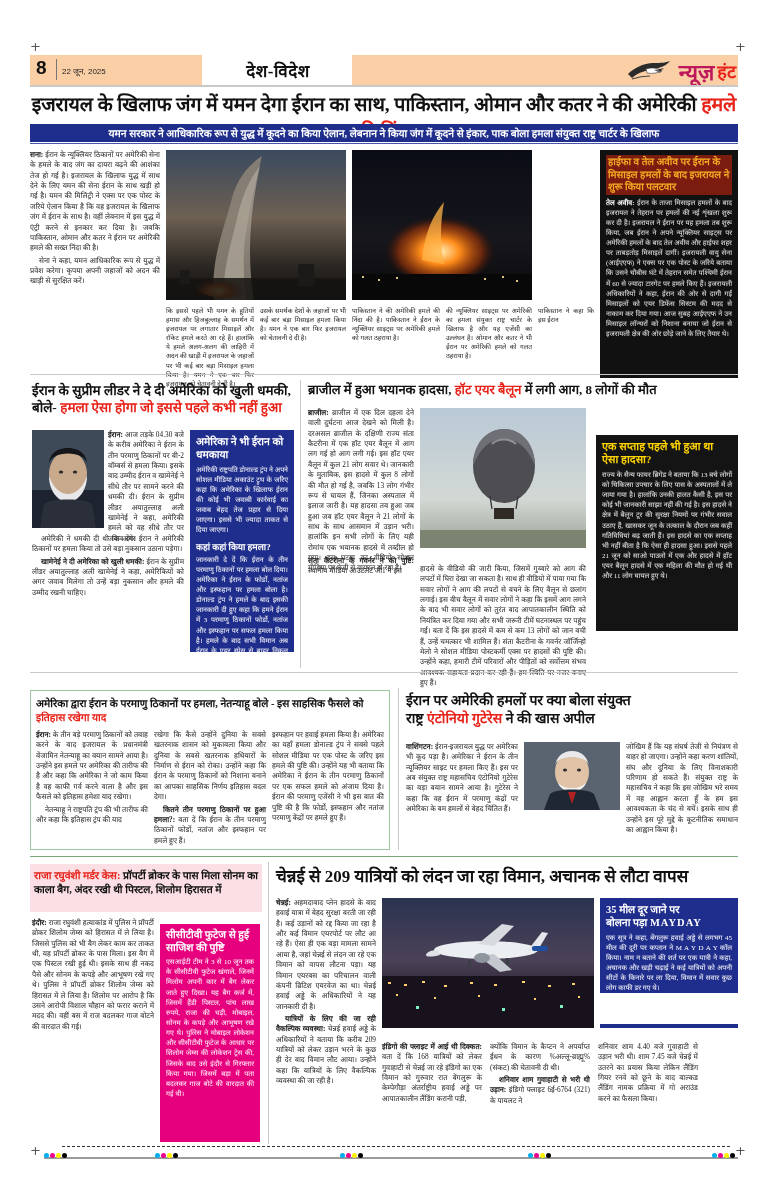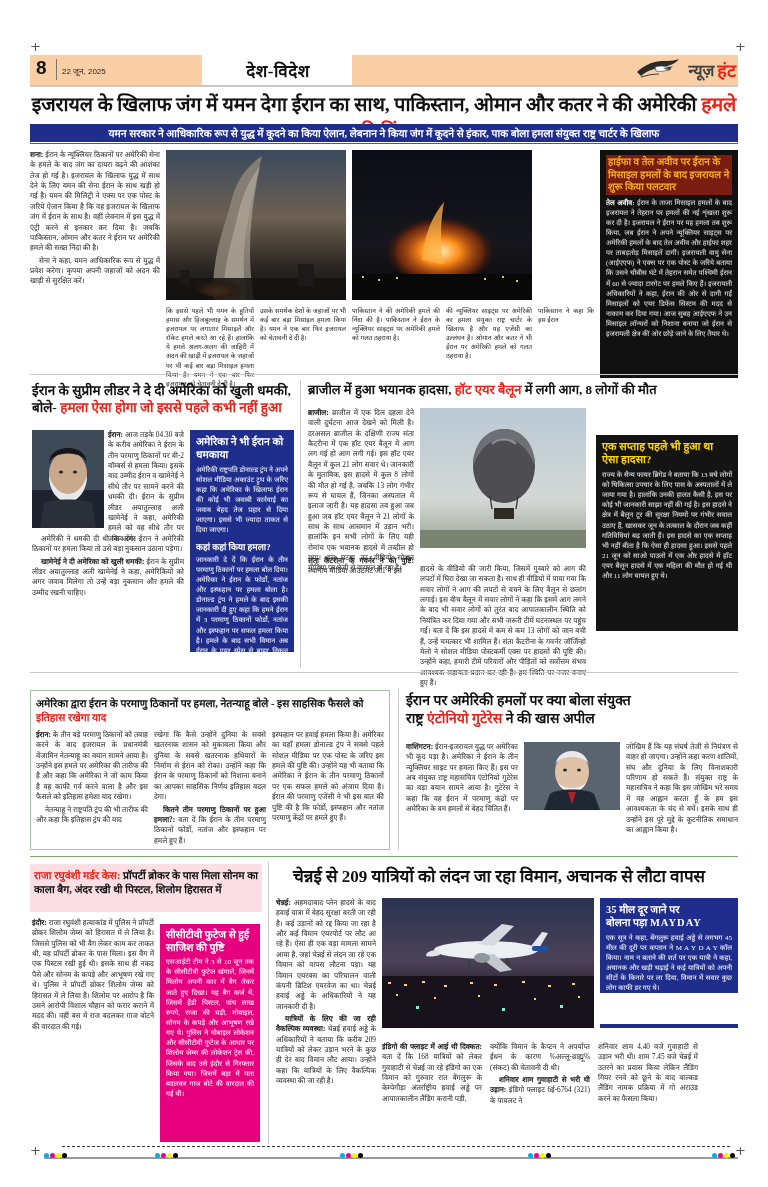--- a/index.html
+++ b/index.html
@@ -27,21 +27,21 @@
   
   .masthead { position:absolute; left:30px; top:55px; width:708px; height:30px; }
   .mh-bar { position:absolute; inset:0; background:#fbcfa6; }
   .mh-white { position:absolute; left:172px; top:0; width:150px; height:30px; background:#fff; }
   .pageno { position:absolute; left:6px; top:2px; font-family:"Liberation Sans",sans-serif; font-weight:bold; font-size:19px; color:#111; }
   .pg-div { position:absolute; left:26px; top:4px; width:1px; height:21px; background:#777; }
   .mh-date { position:absolute; left:32px; top:10px; font-size:8px; color:#222; font-family:"Liberation Sans",sans-serif; }
   .mh-sec { position:absolute; left:178px; top:4px; width:140px; text-align:center; font-weight:bold; font-size:17px; color:#111; letter-spacing:.5px;}
   .mh-logo { position:absolute; right:2px; top:1px; display:flex; align-items:center; gap:3px; }
   .mh-logo .eagle { width:52px; height:27px; }
-  .mh-logo .lg1 { font-weight:bold; font-size:16px; color:#404040; }
+  .mh-logo .lg1 { font-weight:bold; font-size:22px; color:#be185d; }
   .mh-logo .lg2 { font-weight:bold; font-size:18px; color:#e8231a; }
   .mh-underline { position:absolute; left:30px; top:85px; width:708px; height:2px; background:#c8c8c8;}
 
   
   .lead-hl { position:absolute; left:30px; top:90px; width:708px; text-align:center;
              font-weight:bold; font-size:19.5px; color:#111; letter-spacing:-0.1px; }
   .lead-hl .red { color:#e8231a; }
   .lead-sub { position:absolute; left:30px; top:124px; width:708px; height:18px;
               background:#1f2e8c; color:#fff; font-size:10.4px; font-weight:bold;
               display:flex; align-items:center; justify-content:center; }
@@ -357,21 +357,21 @@
   <div class="col" style="left:32px; top:918px; width:122px;">
     <p class="first"><b class="dl">इंदौर:</b> राजा रघुवंशी हत्याकांड में पुलिस ने प्रॉपर्टी ब्रोकर शिलोम जेम्स को हिरासत में ले लिया है। जिससे पुलिस को भी बैग लेकर काम कर ताकत थी, यह प्रॉपर्टी ब्रोकर के पास मिला। इस बैग में एक पिस्टल रखी हुई थी। इसके साथ ही नकद पैसे और सोनम के कपड़े और आभूषण रखे गए थे। पुलिस ने प्रॉपर्टी ब्रोकर शिलोम जेम्स को हिरासत में ले लिया है। शिलोम पर आरोप है कि उसने आरोपी विशाल चौहान को फरार कराने में मदद की। वहीं बस में राज बदलकर गाज बोटने की वारदात की गई।</p>
   </div>
   <div class="boxpink" style="left:160px; top:924px; width:100px; height:218px;">
     <div class="bh">सीसीटीवी फुटेज से हुई साजिश की पुष्टि</div>
     <div class="bt">एसआईटी टीम ने 3 से 10 जून तक के सीसीटीवी फुटेज खंगाले, जिनमें मिलोम अपनी कार में बैग लेकर जाते हुए दिखा। यह बैग कर्ज में, जिसमें हैंडी पिस्टल, पांच लाख रुपये, राजा की घड़ी, मोबाइल, सोनम के कपड़े और आभूषण रखे गए थे। पुलिस ने मोबाइल लोकेशन और सीसीटीवी फुटेज के आधार पर शिलोम जेम्स की लोकेशन ट्रेस की, जिसके बाद उसे इंदौर से गिरफ्तार किया गया। जिसमें बड़ा में पता बदलकर गाज बोटे की वारदात की गई थी।</div>
   </div>
 
   <div class="vrule" style="left:268px; top:862px; height:282px;"></div>
 
-  <div class="sec-hl" style="left:268px; top:866px; width:462px; font-size:17px; line-height:1.25; text-align:center;">चेन्नई से 209 यात्रियों को लंदन जा रहा विमान, अचानक से लौटा वापस</div>
+  <div class="sec-hl" style="left:276px; top:866px; width:462px; font-size:17px; line-height:1.25; text-align:left;">चेन्नई से 209 यात्रियों को लंदन जा रहा विमान, अचानक से लौटा वापस</div>
 
   <div class="col" style="left:276px; top:898px; width:100px;">
     <p class="first"><b class="dl">चेन्नई:</b> अहमदाबाद प्लेन हादसे के बाद हवाई यात्रा में बेहद सुरक्षा बरती जा रही है। कई उड़ानों को रद्द किया जा रहा है और कई विमान एयरपोर्ट पर लौट आ रहे हैं। ऐसा ही एक बड़ा मामला सामने आया है, जहां चेन्नई से लंदन जा रहे एक विमान को वापस लौटना पड़ा। यह विमान एयरबस का परिचालन वाली कंपनी ब्रिटिश एयरवेज का था। चेन्नई हवाई अड्डे के अधिकारियों ने यह जानकारी दी है।</p>
     <p><b class="dl">यात्रियों के लिए की जा रही वैकल्पिक व्यवस्था:</b> चेन्नई हवाई अड्डे के अधिकारियों ने बताया कि करीब 209 यात्रियों को लेकर उड़ान भरने के कुछ ही देर बाद विमान लौट आया। उन्होंने कहा कि यात्रियों के लिए वैकल्पिक व्यवस्था की जा रही है।</p>
   </div>
 
   <div class="photo" style="left:382px; top:898px; width:212px; height:130px;">
     <svg class="photo-grad" viewBox="0 0 212 130" preserveAspectRatio="none">
       <defs>
         <linearGradient id="dusk" x1="0" y1="0" x2="0" y2="1">

